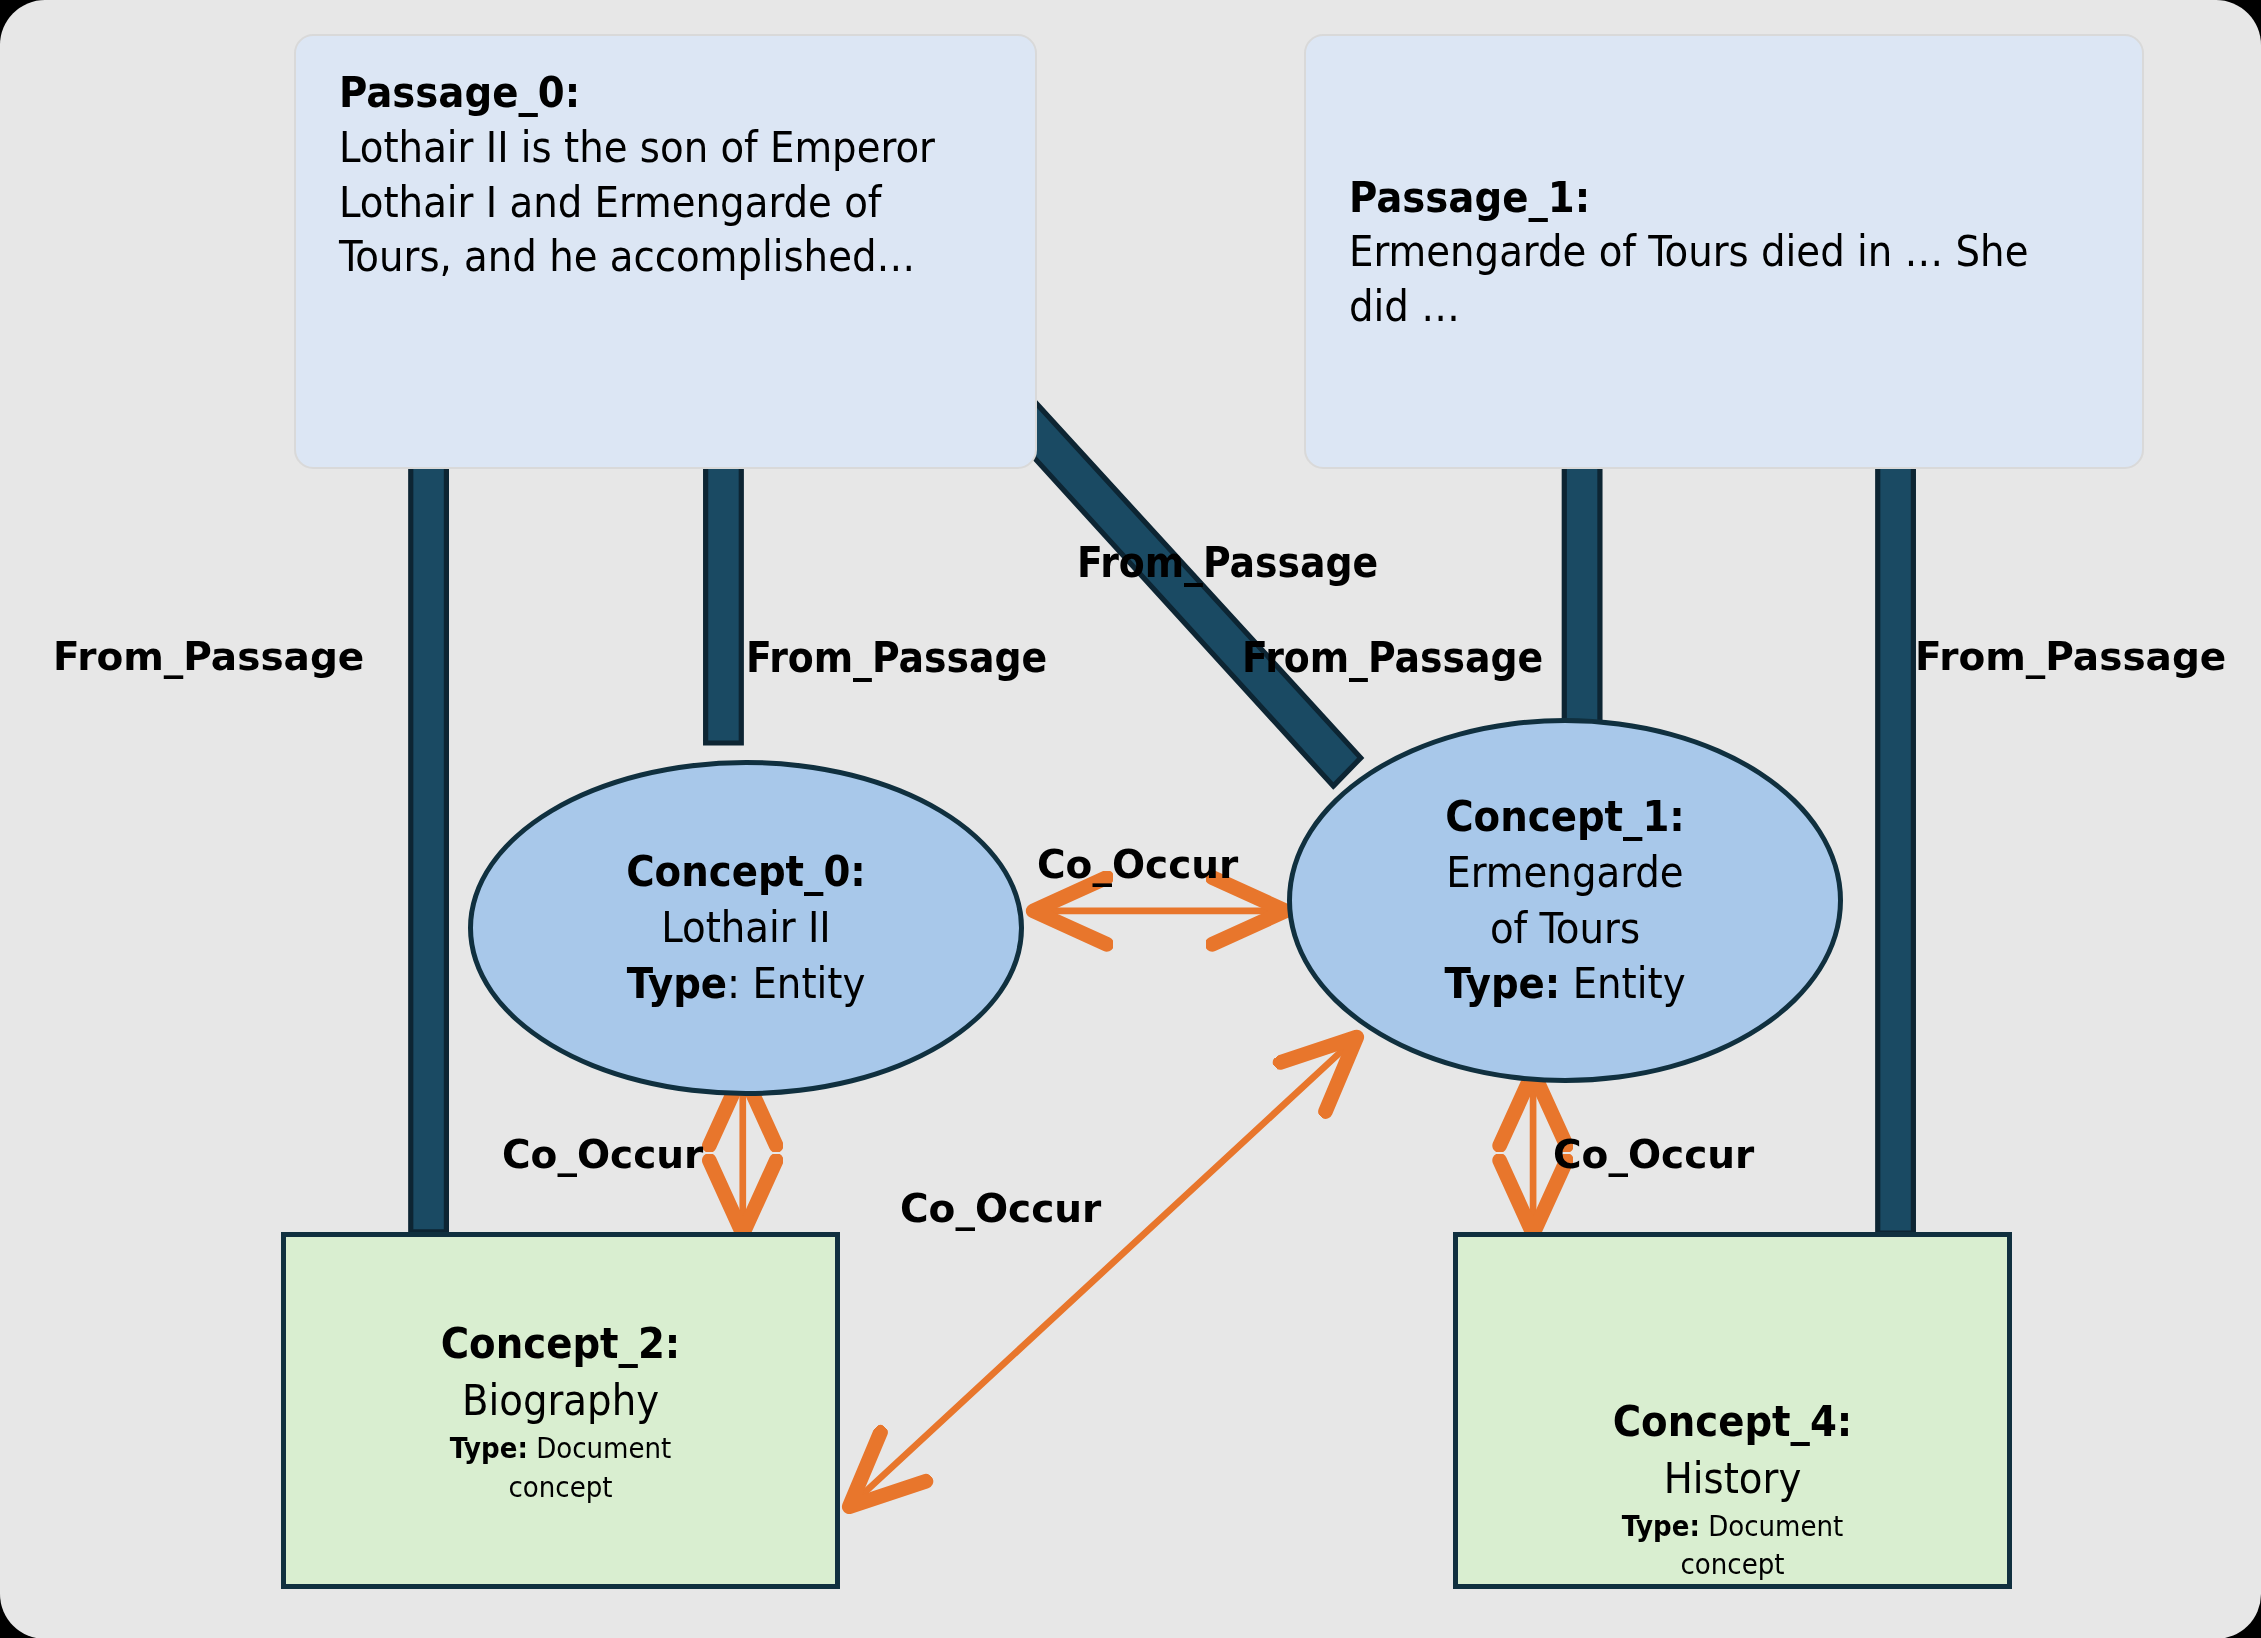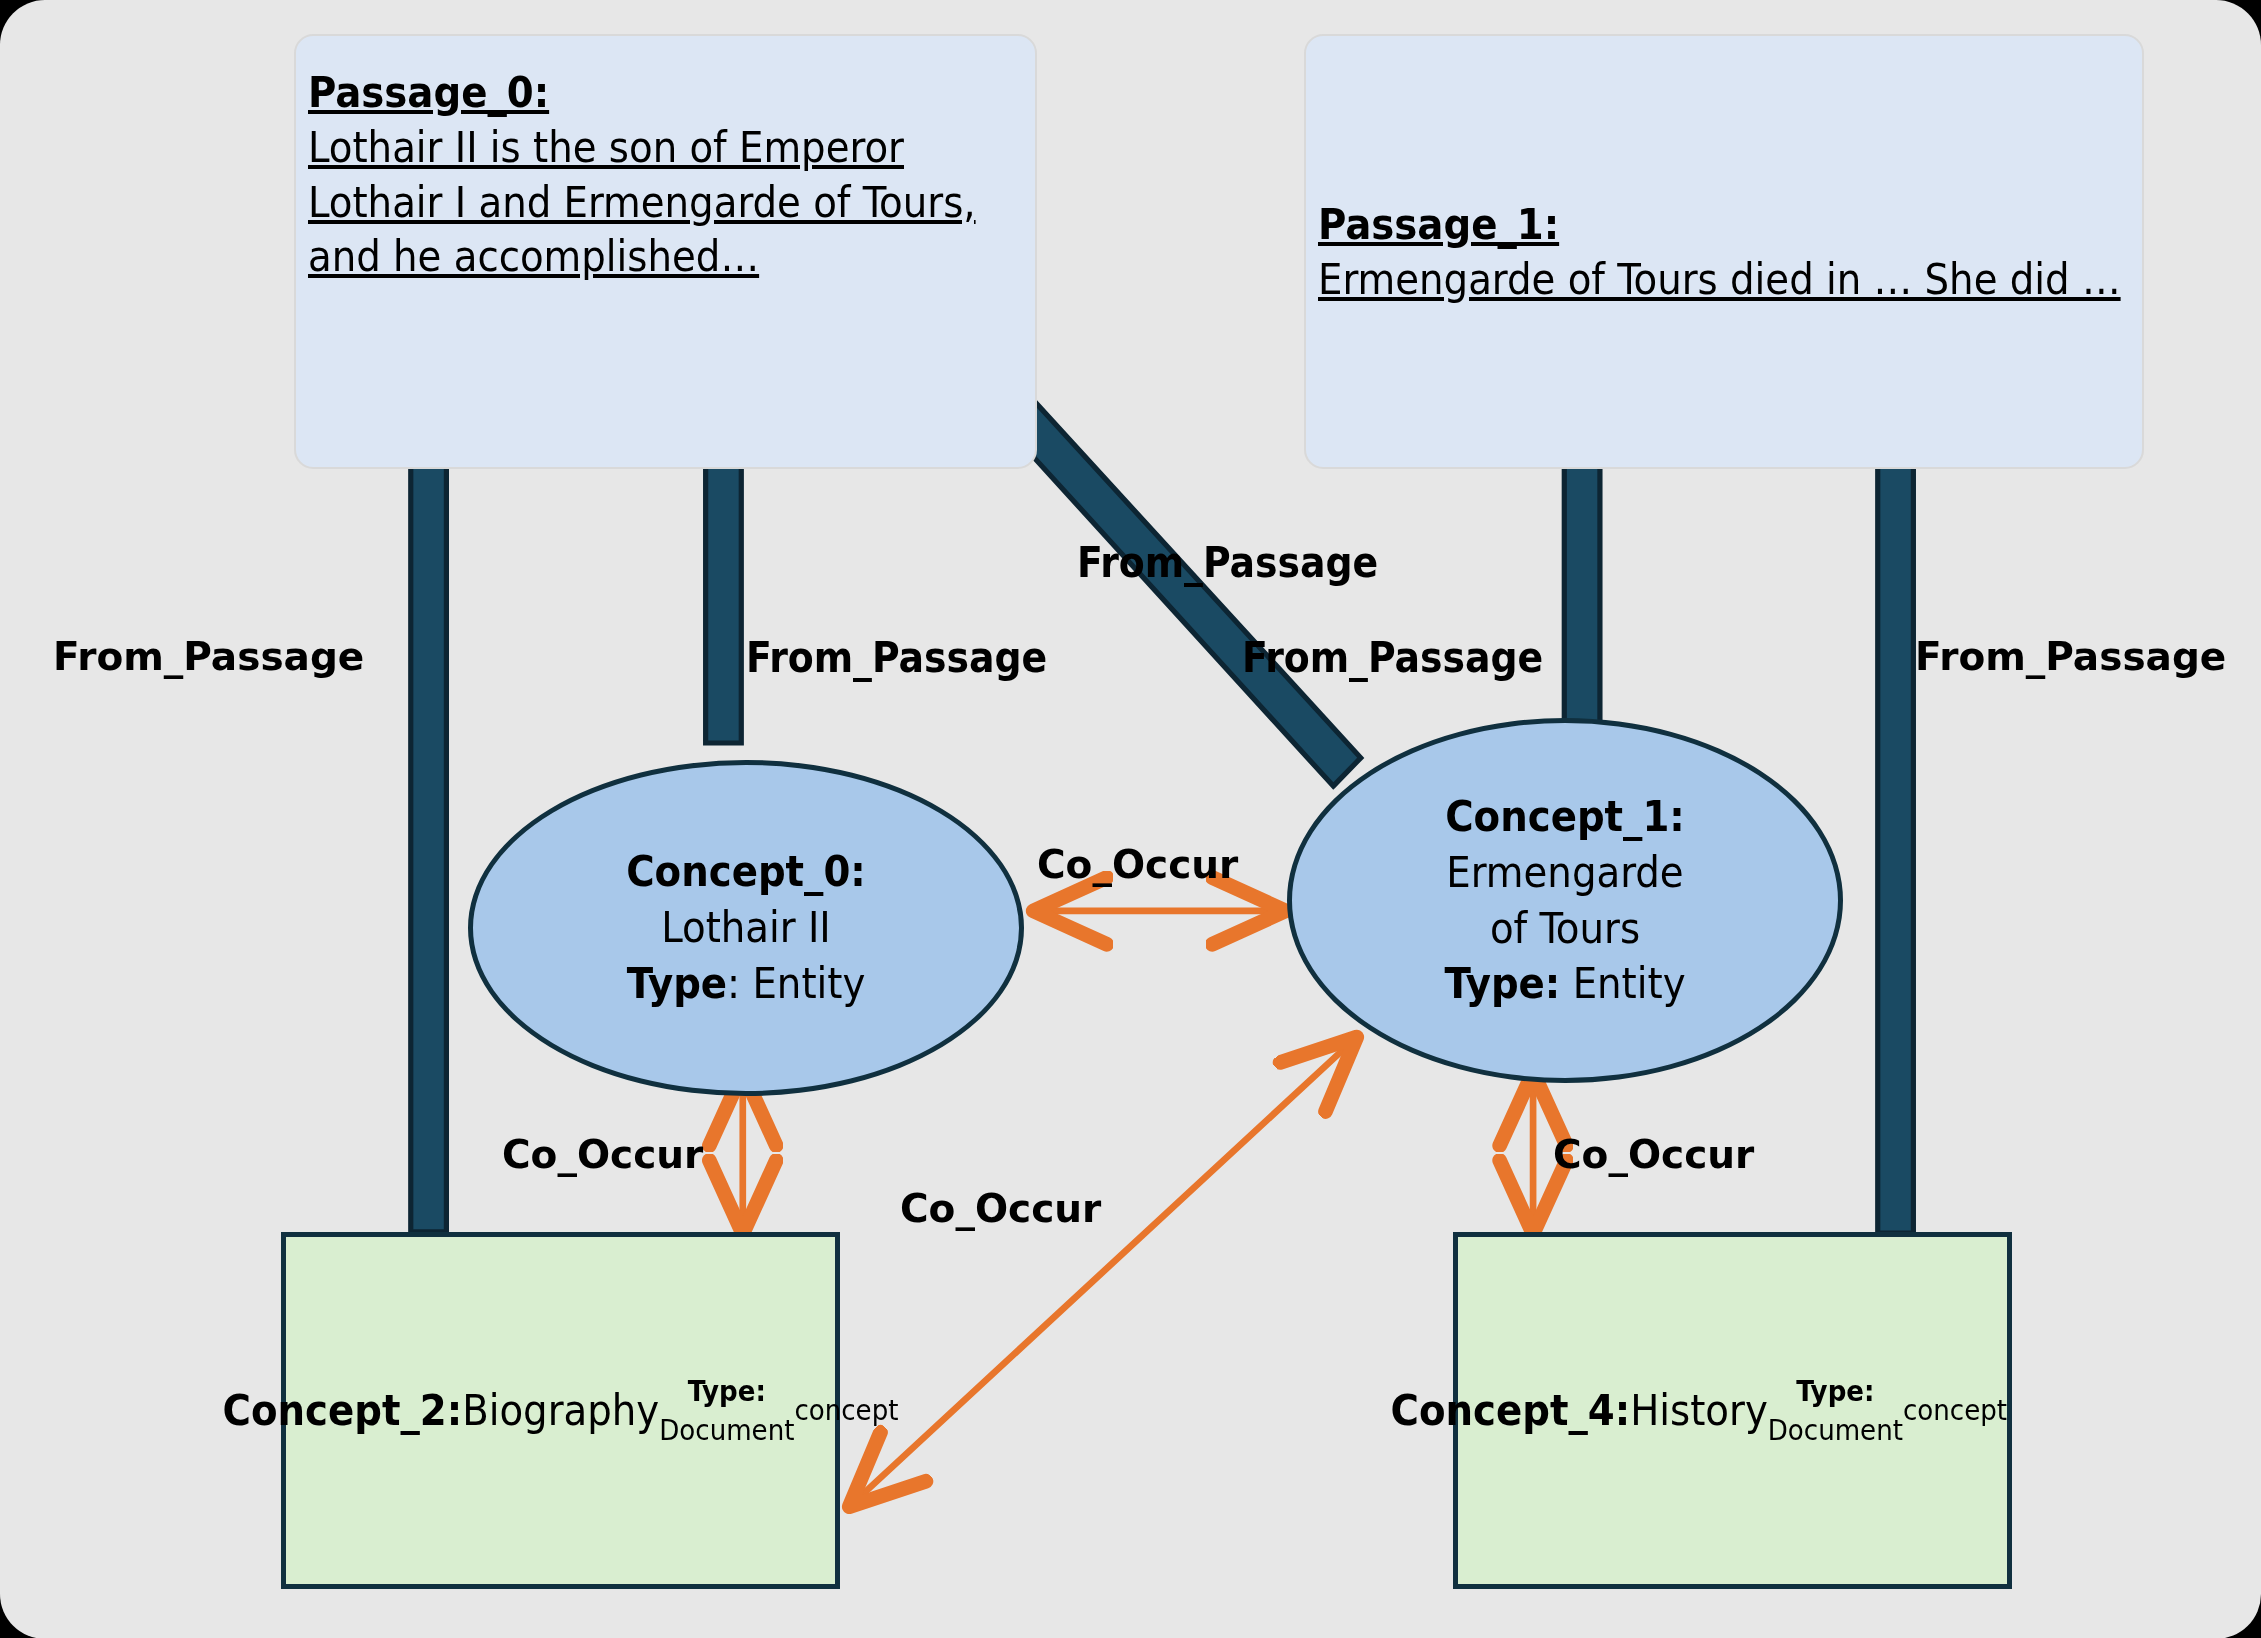--- a/index.html
+++ b/index.html
@@ -35,26 +35,25 @@
     pointer-events: none;
   }
 
   
   .passage-box {
     position: absolute;
     background: #dce6f4;
     border: 2.2px solid #d9d9d9;
     border-radius: 19.3px;
     box-sizing: border-box;
-    padding: 22px 12px;
+    padding: 22px 43px;
     font-family: "DejaVu Sans Condensed", "Liberation Sans Narrow", "Liberation Sans", sans-serif;
     font-stretch: condensed;
     color: #000000;
     line-height: 1.27;
-    text-decoration: underline;
   }
   .passage-box .ptitle {
     font-weight: bold;
     font-size: 43px;
     display: block;
   }
   .passage-box .pbody {
     font-size: 43px;
     display: block;
   }
@@ -116,21 +115,21 @@
     height: 365px;
   }
 
   
   .concept-box {
     position: absolute;
     background: #d9eed0;
     border: 5.2px solid #10303f;
     box-sizing: border-box;
     display: flex;
-    flex-direction: row;
+    flex-direction: column;
     justify-content: center;
     align-items: center;
     text-align: center;
     font-family: "DejaVu Sans Condensed", "Liberation Sans Narrow", "Liberation Sans", sans-serif;
     font-stretch: condensed;
     color: #000;
     line-height: 1.33;
   }
   .concept-box .cname { font-weight: bold; font-size: 43px; }
   .concept-box .cval  { font-size: 43px; }

